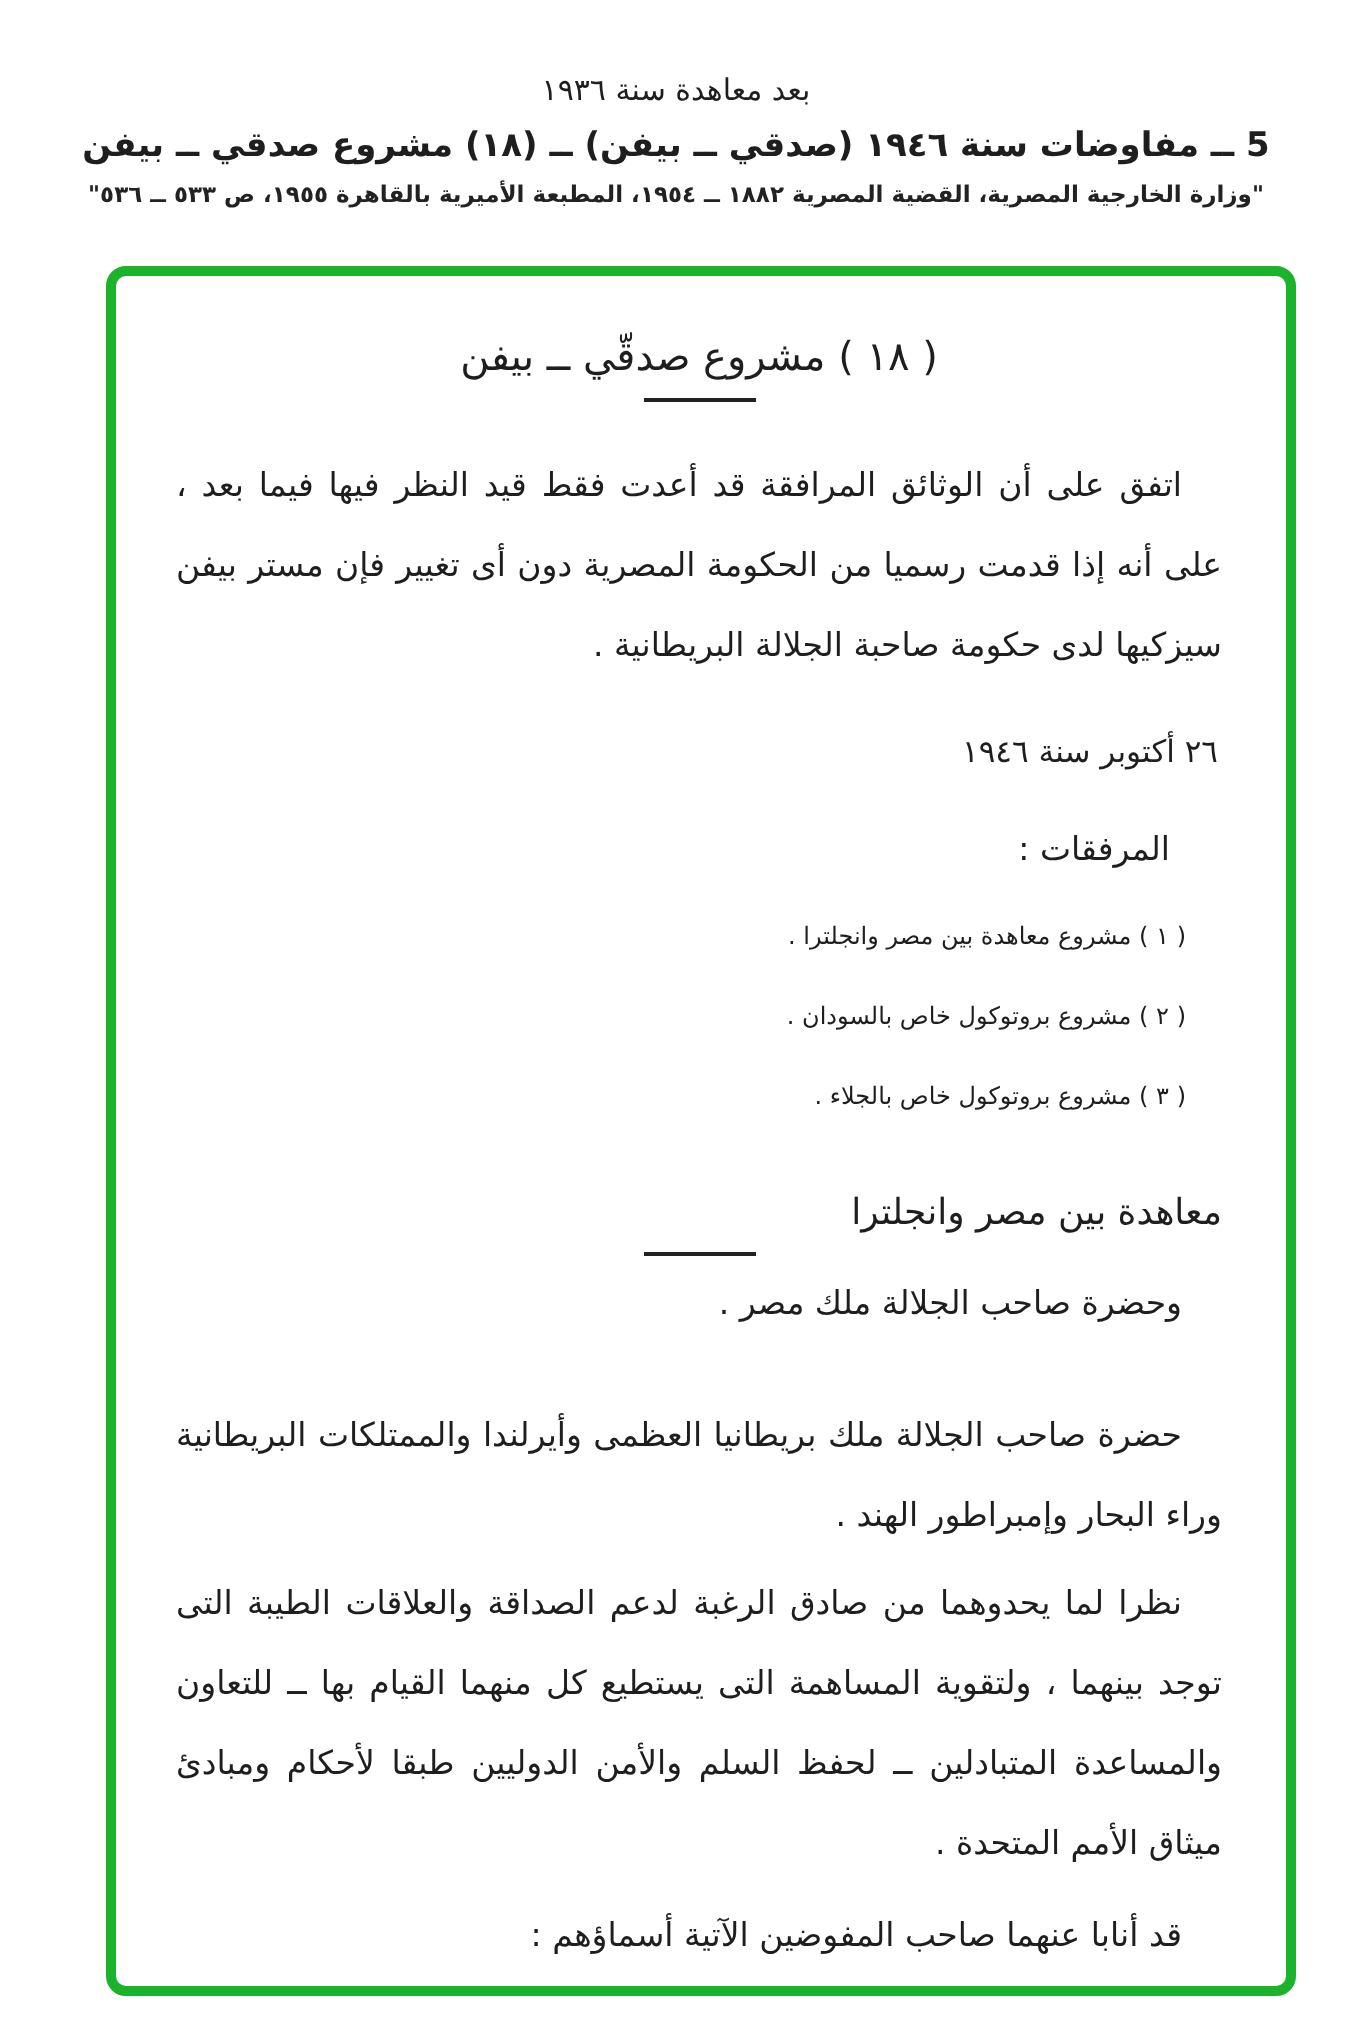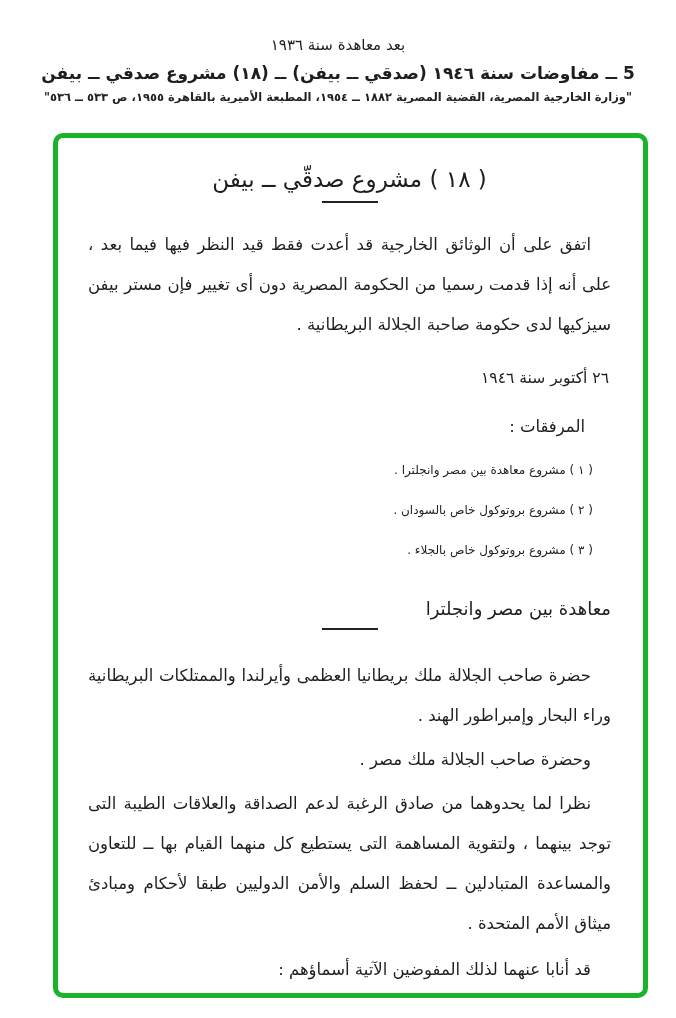--- a/index.html
+++ b/index.html
@@ -54,21 +54,21 @@
   }
   .doc-content {
     position: absolute;
     inset: 0;
     padding: 18px 32px 0 30px;
     direction: rtl;
   }
   
   .doc-title {
     text-align: center;
-    font-size: 23px;
+    font-size: 20px;
     margin-top: 10px;
     letter-spacing: 0.5px;
   }
   .rule {
     width: 56px;
     border: none;
     border-top: 2px solid #222;
     margin: 9px auto 0 auto;
   }
   .para {
@@ -116,37 +116,37 @@
   <div class="hdr-line2">5 ــ مفاوضات سنة ١٩٤٦ (صدقي ــ بيفن) ــ (١٨) مشروع صدقي ــ بيفن</div>
   <div class="hdr-source">"وزارة الخارجية المصرية، القضية المصرية ١٨٨٢ ــ ١٩٥٤، المطبعة الأميرية بالقاهرة ١٩٥٥، ص ٥٣٣ ــ ٥٣٦"</div>
 </header>
 
 <div class="green-frame">
   <div class="doc-content">
 
     <div class="doc-title">( ١٨ ) مشروع صدقّي ــ بيفن</div>
     <hr class="rule">
 
-    <p class="para indent" id="para1">اتفق على أن الوثائق الخارجية قد أعدت فقط قيد النظر فيها فيما بعد ، على أنه إذا قدمت رسميا من الحكومة المصرية دون أى تغيير فإن مستر بيفن سيزكيها لدى حكومة صاحبة الجلالة البريطانية .</p>
+    <p class="para indent" id="para1">اتفق على أن الوثائق المرافقة قد أعدت فقط قيد النظر فيها فيما بعد ، على أنه إذا قدمت رسميا من الحكومة المصرية دون أى تغيير فإن مستر بيفن سيزكيها لدى حكومة صاحبة الجلالة البريطانية .</p>
 
     <div class="date-line">٢٦ أكتوبر سنة ١٩٤٦</div>
 
     <div class="attachments-label">المرفقات :</div>
 
     <ul class="attachments-list">
       <li>( ١ ) مشروع معاهدة بين مصر وانجلترا .</li>
       <li>( ٢ ) مشروع بروتوكول خاص بالسودان .</li>
       <li>( ٣ ) مشروع بروتوكول خاص بالجلاء .</li>
     </ul>
 
     <div class="section-heading">معاهدة بين مصر وانجلترا</div>
     <hr class="rule">
 
+    <p class="para indent" id="para3">وحضرة صاحب الجلالة ملك مصر .</p>
+
     <p class="para indent" id="para2">حضرة صاحب الجلالة ملك بريطانيا العظمى وأيرلندا والممتلكات البريطانية وراء البحار وإمبراطور الهند .</p>
-
-    <p class="para indent" id="para3">وحضرة صاحب الجلالة ملك مصر .</p>
 
     <p class="para indent" id="para4">نظرا لما يحدوهما من صادق الرغبة لدعم الصداقة والعلاقات الطيبة التى توجد بينهما ، ولتقوية المساهمة التى يستطيع كل منهما القيام بها ــ للتعاون والمساعدة المتبادلين ــ لحفظ السلم والأمن الدوليين طبقا لأحكام ومبادئ ميثاق الأمم المتحدة .</p>
 
-    <p class="para indent" id="para5">قد أنابا عنهما لذلك المفوضين الآتية أسماؤهم :</p>
+    <p class="para indent" id="para5">قد أنابا عنهما صاحب المفوضين الآتية أسماؤهم :</p>
 
   </div>
 </div>
 
 </body></html>

